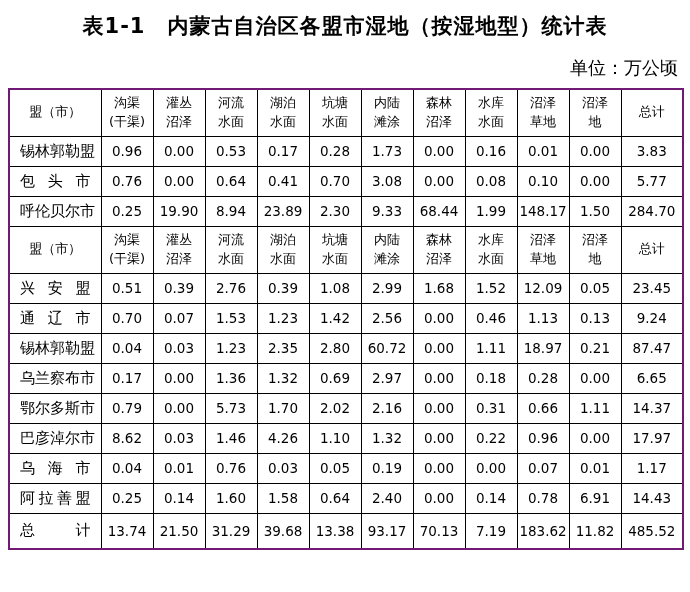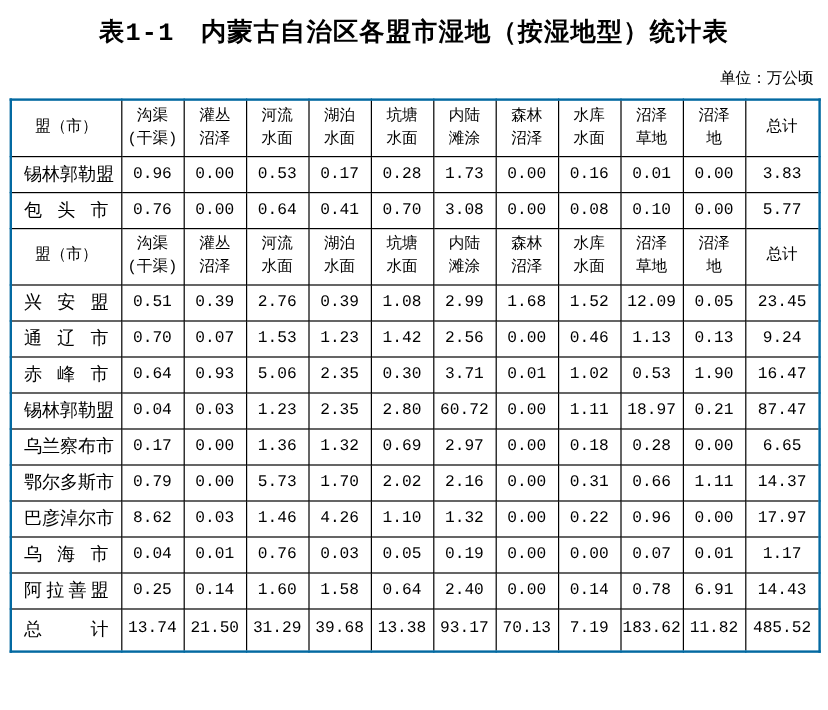--- a/index.html
+++ b/index.html
@@ -1,36 +1,36 @@
 <!DOCTYPE html>
 <html><head>
 <meta charset="utf-8">
 <style>
   * { box-sizing: border-box; margin: 0; padding: 0; }
   html, body { width: 690px; height: 592px; background: #ffffff; }
   body { font-family: "DejaVu Sans", sans-serif; color: #000; }
-  .page { width: 690px; height: 508px; padding: 8px 8px 6px 8px; background: #fff; font-family: Liberation Mono, monospace; }
+  .page { width: 690px; height: 508px; padding: 8px 8px 6px 8px; background: #fff; }
   .title {
     text-align: center;
     font-weight: bold;
     font-size: 21px;
     letter-spacing: 1px;
     margin-top: 4px;
   }
   .unit-label {
     text-align: right;
-    font-size: 13px;
+    font-size: 18px;
     margin: 16px 4px 8px 0;
   }
   table.stats {
     border-collapse: collapse;
     width: 674px;
     margin: 0 auto;
     table-layout: fixed;
-    border: 2px solid #0369a1;
+    border: 2px solid #701a75;
   }
   table.stats th, table.stats td {
     border: 1px solid #000;
     text-align: center;
     vertical-align: middle;
     overflow: hidden;
   }
   table.stats th {
     font-weight: normal;
     font-size: 13px;
@@ -121,20 +121,34 @@
           <td class="num">0.41</td>
           <td class="num">0.70</td>
           <td class="num">3.08</td>
           <td class="num">0.00</td>
           <td class="num">0.08</td>
           <td class="num">0.10</td>
           <td class="num">0.00</td>
           <td class="num">5.77</td>
         </tr>
         <tr>
+          <td class="row-label">呼伦贝尔市</td>
+          <td class="num">0.25</td>
+          <td class="num">19.90</td>
+          <td class="num">8.94</td>
+          <td class="num">23.89</td>
+          <td class="num">2.30</td>
+          <td class="num">9.33</td>
+          <td class="num">68.44</td>
+          <td class="num">1.99</td>
+          <td class="num">148.17</td>
+          <td class="num">1.50</td>
+          <td class="num">284.70</td>
+        </tr>
+        <tr>
           <th>盟（市）</th>
           <th>沟渠
 (干渠)</th>
           <th>灌丛
 沼泽</th>
           <th>河流
 水面</th>
           <th>湖泊
 水面</th>
           <th>坑塘
@@ -171,34 +185,20 @@
           <td class="num">0.07</td>
           <td class="num">1.53</td>
           <td class="num">1.23</td>
           <td class="num">1.42</td>
           <td class="num">2.56</td>
           <td class="num">0.00</td>
           <td class="num">0.46</td>
           <td class="num">1.13</td>
           <td class="num">0.13</td>
           <td class="num">9.24</td>
-        </tr>
-        <tr>
-          <td class="row-label">赤峰市</td>
-          <td class="num">0.64</td>
-          <td class="num">0.93</td>
-          <td class="num">5.06</td>
-          <td class="num">2.35</td>
-          <td class="num">0.30</td>
-          <td class="num">3.71</td>
-          <td class="num">0.01</td>
-          <td class="num">1.02</td>
-          <td class="num">0.53</td>
-          <td class="num">1.90</td>
-          <td class="num">16.47</td>
         </tr>
         <tr>
           <td class="row-label">锡林郭勒盟</td>
           <td class="num">0.04</td>
           <td class="num">0.03</td>
           <td class="num">1.23</td>
           <td class="num">2.35</td>
           <td class="num">2.80</td>
           <td class="num">60.72</td>
           <td class="num">0.00</td>

